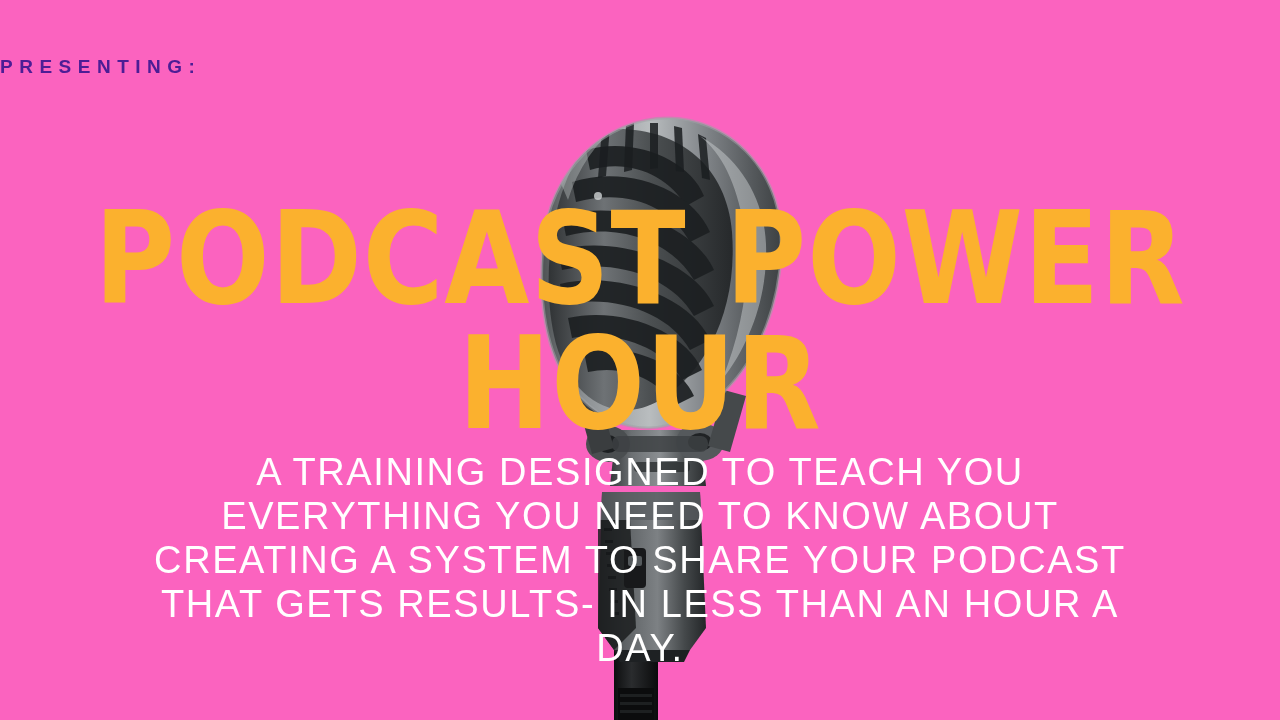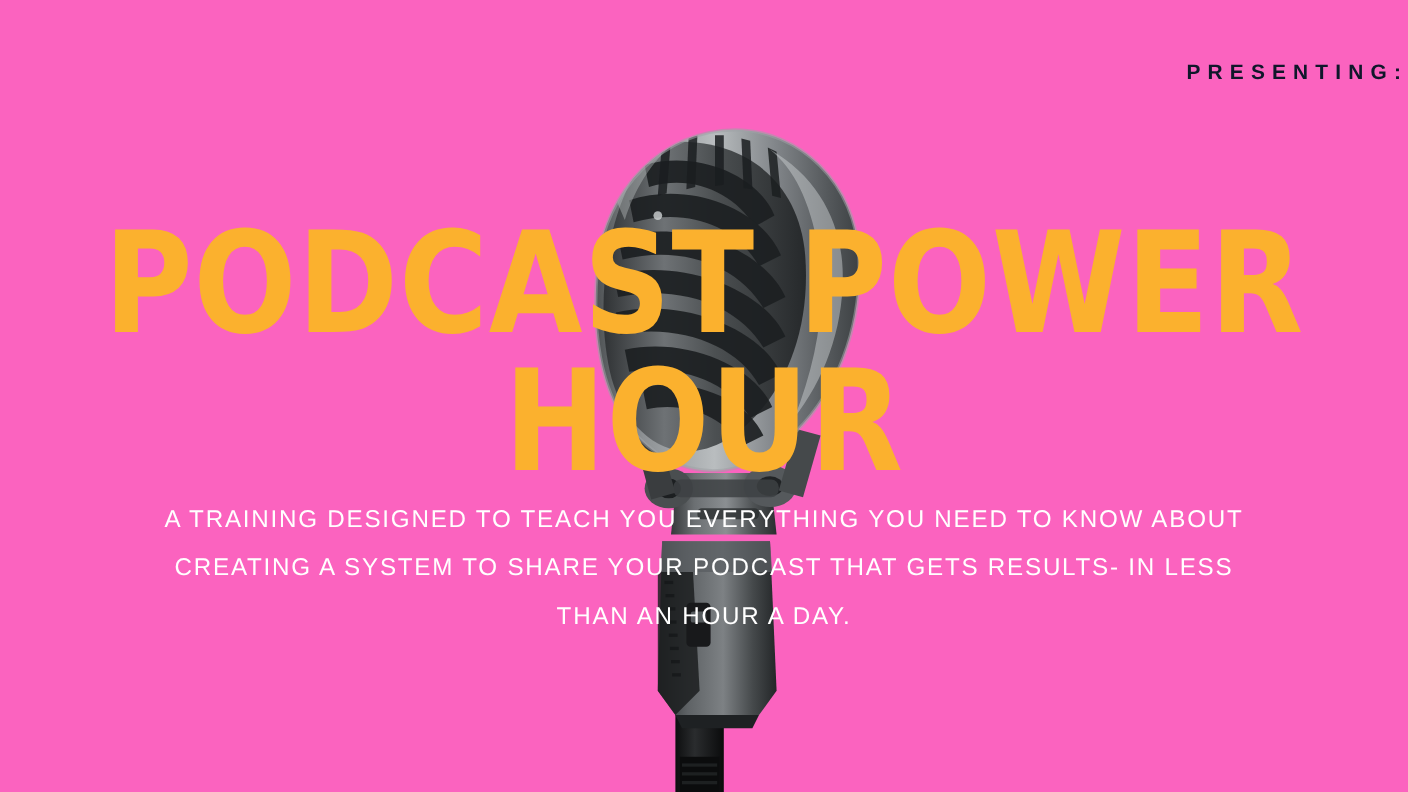--- a/index.html
+++ b/index.html
@@ -24,22 +24,22 @@
     z-index:1;
     pointer-events:none;
   }
   #mic-layer svg { display:block; width:1280px; height:720px; }
 
   
   #kicker {
     position:absolute;
     top:56px; left:0; width:1280px;
     z-index:3;
-    text-align:right;
-    color:#0f172a;
+    text-align:left;
+    color:#4c1d95;
     font-size:19px;
     font-weight:600;
     letter-spacing:6.5px;
     text-transform:uppercase;
     line-height:1.2;
   }
 
   #headline {
     position:absolute;
     top:196px; left:0; width:1280px;
@@ -56,21 +56,21 @@
     transform-origin:center top;
     white-space:pre-line;
   }
 
   #subcopy {
     position:absolute;
     top:450px; left:140px; width:1000px;
     z-index:3;
     text-align:center;
     color:#ffffff;
-    font-size:22px;
+    font-size:38px;
     font-weight:500;
     letter-spacing:1.6px;
     line-height:44px;
     text-transform:uppercase;
   }
 </style>
 </head>
 <body>
 
 <div id="slide">

